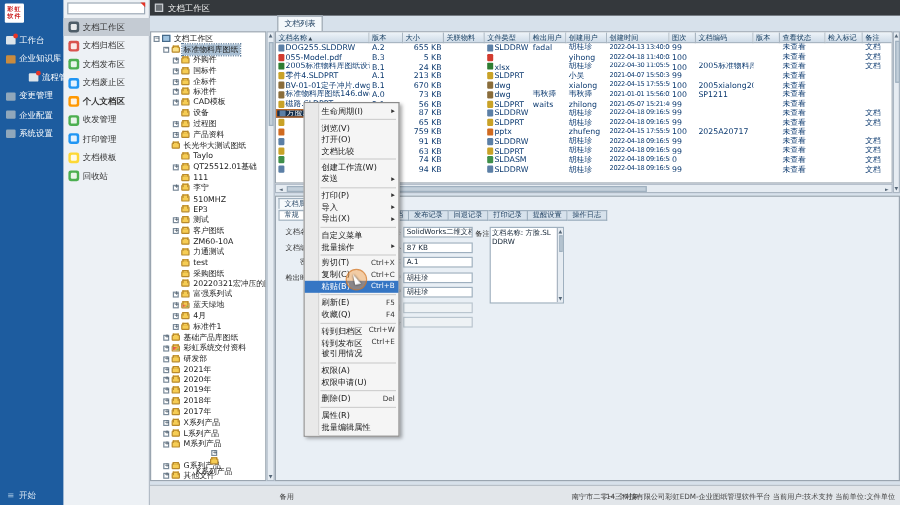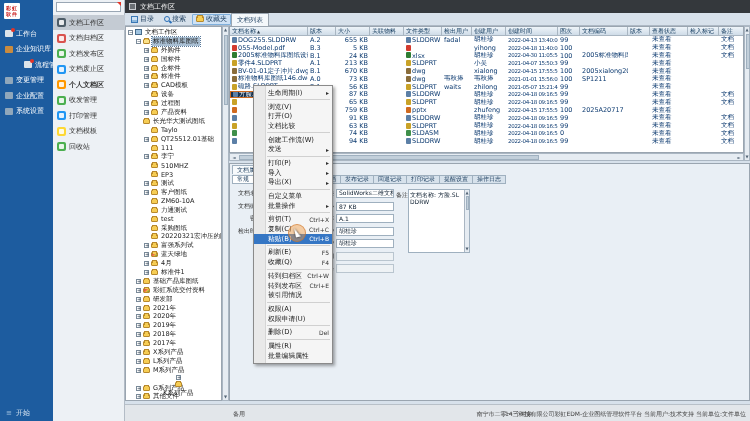--- a/index.html
+++ b/index.html
@@ -202,34 +202,20 @@
           <span class="ws-label">回收站</span>
         </div>
       </div>
   </div>
 
   <div id="main" class="abs">
     <div id="titlebar" class="abs">
       <span class="wic"></span>
       <span class="t">文档工作区</span>
     </div>
-    <div id="toolbar" class="abs">
-        <div class="tb-btn">
-          <span class="dir-ic"></span>
-          <span>目录</span>
-        </div>
-        <div class="tb-btn">
-          <span class="mag-ic"></span>
-          <span>搜索</span>
-        </div>
-        <div class="tb-btn active">
-          <span class="fav-ic"></span>
-          <span>收藏夹</span>
-        </div>
-      </div>
 
     <div id="tree" class="abs">
         <div class="tnode" style="padding-left: 2px;">
           <span class="plus">−</span>
           <span class="comp-ic"></span>
           <span class="tlabel">文档工作区</span>
         </div>
         <div class="tnode" style="padding-left: 10px;">
           <span class="plus">−</span>
           <span class="folder open"></span>

